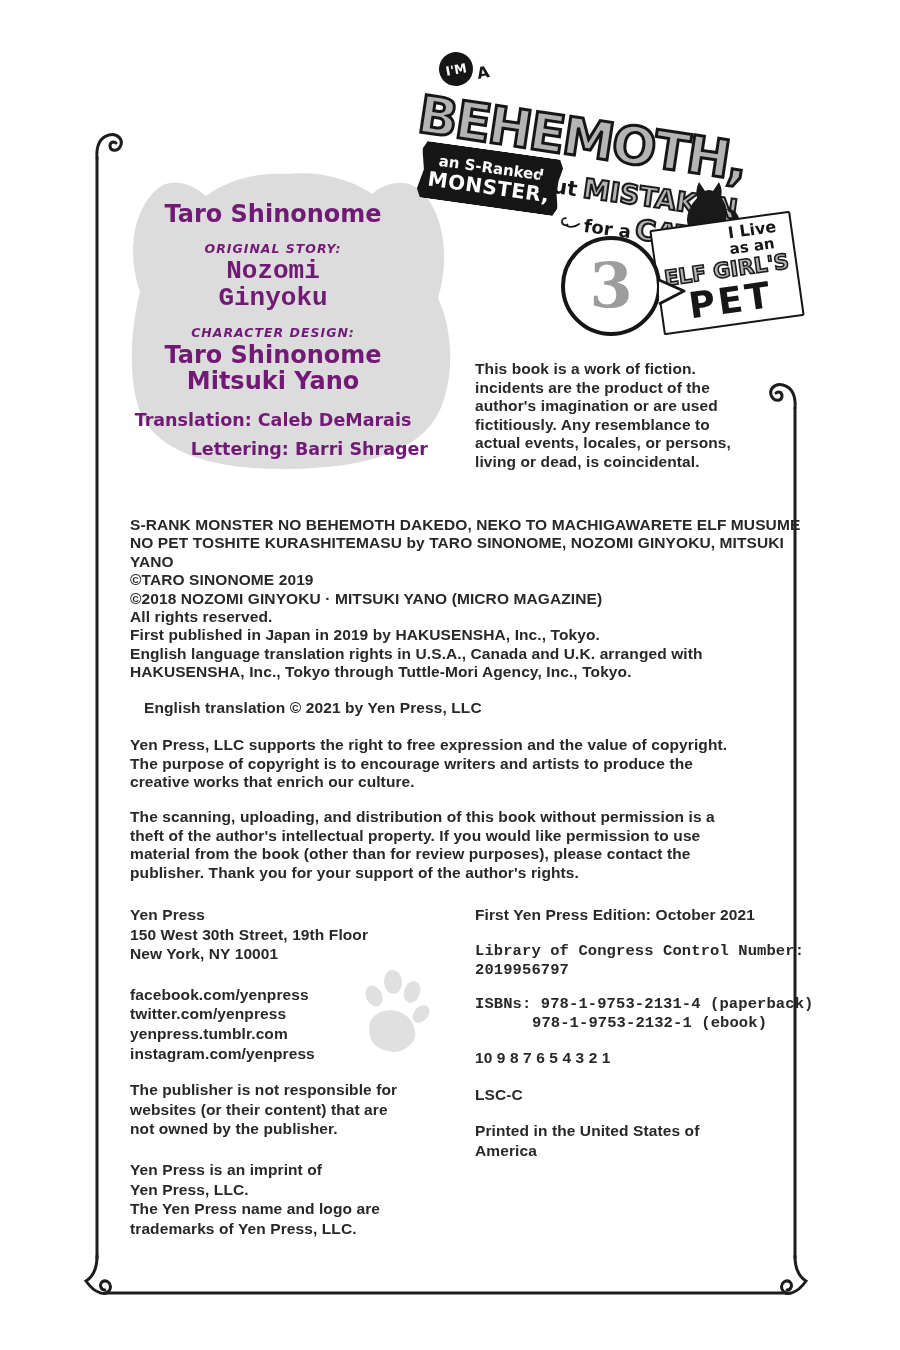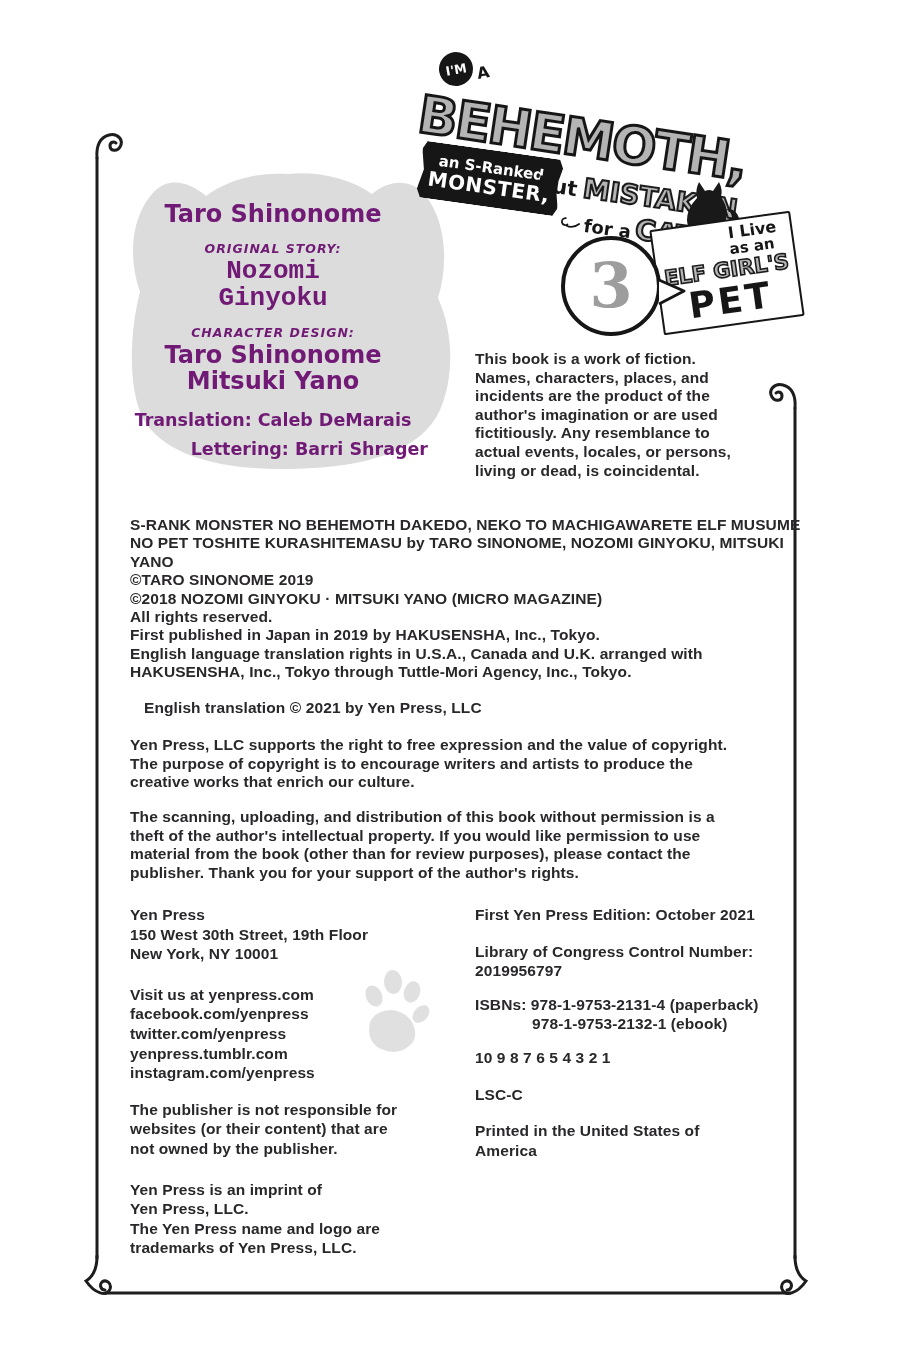--- a/index.html
+++ b/index.html
@@ -6,21 +6,21 @@
   #page{position:relative;width:900px;height:1350px;background:#ffffff;overflow:hidden;
         font-family:"Liberation Sans",sans-serif;color:#29272a;}
   .abs{position:absolute;}
   .lines .tline{white-space:pre;}
   
   .body-text{font-size:15.5px;line-height:18.6px;font-weight:600;letter-spacing:.1px;}
   .main-block{line-height:18.4px;}
   .col-block{line-height:19.6px;}
   .gapA{margin-bottom:21px;}
   .gapB{margin-bottom:17px;}
-  .gapC{margin-bottom:14px;}
+  .gapC{margin-bottom:14px;font-family:Liberation Mono, monospace;}
   .isbn-block .tline:nth-child(2){padding-left:57px;}
   
   .credits{width:310px;text-align:center;font-family:"DejaVu Sans",sans-serif;color:#701a75;}
   .credit-artist{font-size:24px;font-weight:700;}
   .credit-label{font-size:12.5px;font-weight:700;letter-spacing:1px;margin-top:13px;font-style:italic;}
   .credit-name-lg{font-size:26px;font-weight:700;line-height:27px;margin-top:2px;font-family:Liberation Mono, monospace;}
   .credit-name{font-size:24px;font-weight:700;line-height:26px;margin-top:2px;}
   .credit-role{font-size:17.5px;font-weight:700;margin-top:16px;}
   .credit-role2{font-size:17.5px;font-weight:700;margin-top:9px;text-align:right;}
   
@@ -120,23 +120,22 @@
       </div>
     <div class="credit-label">CHARACTER DESIGN:</div>
     <div class="credit-name lines">
         <div class="tline">Taro Shinonome</div>
         <div class="tline">Mitsuki Yano</div>
       </div>
     <div class="credit-role">Translation: Caleb DeMarais</div>
     <div class="credit-role2">Lettering: Barri Shrager</div>
   </div>
 
-  <div class="abs body-text lines" style="left:475px;top:350px;width:300px">
+  <div class="abs body-text lines" style="left:475px;top:360px;width:300px">
       <div class="tline">This book is a work of fiction.</div>
-      <div class="tline">Names, characters, places, and</div>
       <div class="tline">incidents are the product of the</div>
       <div class="tline">author's imagination or are used</div>
       <div class="tline">fictitiously. Any resemblance to</div>
       <div class="tline">actual events, locales, or persons,</div>
       <div class="tline">living or dead, is coincidental.</div>
     </div>
 
   <div class="abs body-text main-block lines" style="left:130px;top:516px;width:680px">
       <div class="tline">S-RANK MONSTER NO BEHEMOTH DAKEDO, NEKO TO MACHIGAWARETE ELF MUSUME</div>
       <div class="tline">NO PET TOSHITE KURASHITEMASU by TARO SINONOME, NOZOMI GINYOKU, MITSUKI</div>
@@ -164,21 +163,20 @@
       <div class="tline">publisher. Thank you for your support of the author's rights.</div>
     </div>
 
   <div class="abs body-text col-block" style="left:130px;top:905px;width:330px">
     <div class="lines gapA">
         <div class="tline">Yen Press</div>
         <div class="tline">150 West 30th Street, 19th Floor</div>
         <div class="tline">New York, NY 10001</div>
       </div>
     <div class="lines gapB">
-        <div class="tline">Visit us at yenpress.com</div>
         <div class="tline">facebook.com/yenpress</div>
         <div class="tline">twitter.com/yenpress</div>
         <div class="tline">yenpress.tumblr.com</div>
         <div class="tline">instagram.com/yenpress</div>
       </div>
     <div class="lines gapA">
         <div class="tline">The publisher is not responsible for</div>
         <div class="tline">websites (or their content) that are</div>
         <div class="tline">not owned by the publisher.</div>
       </div>

